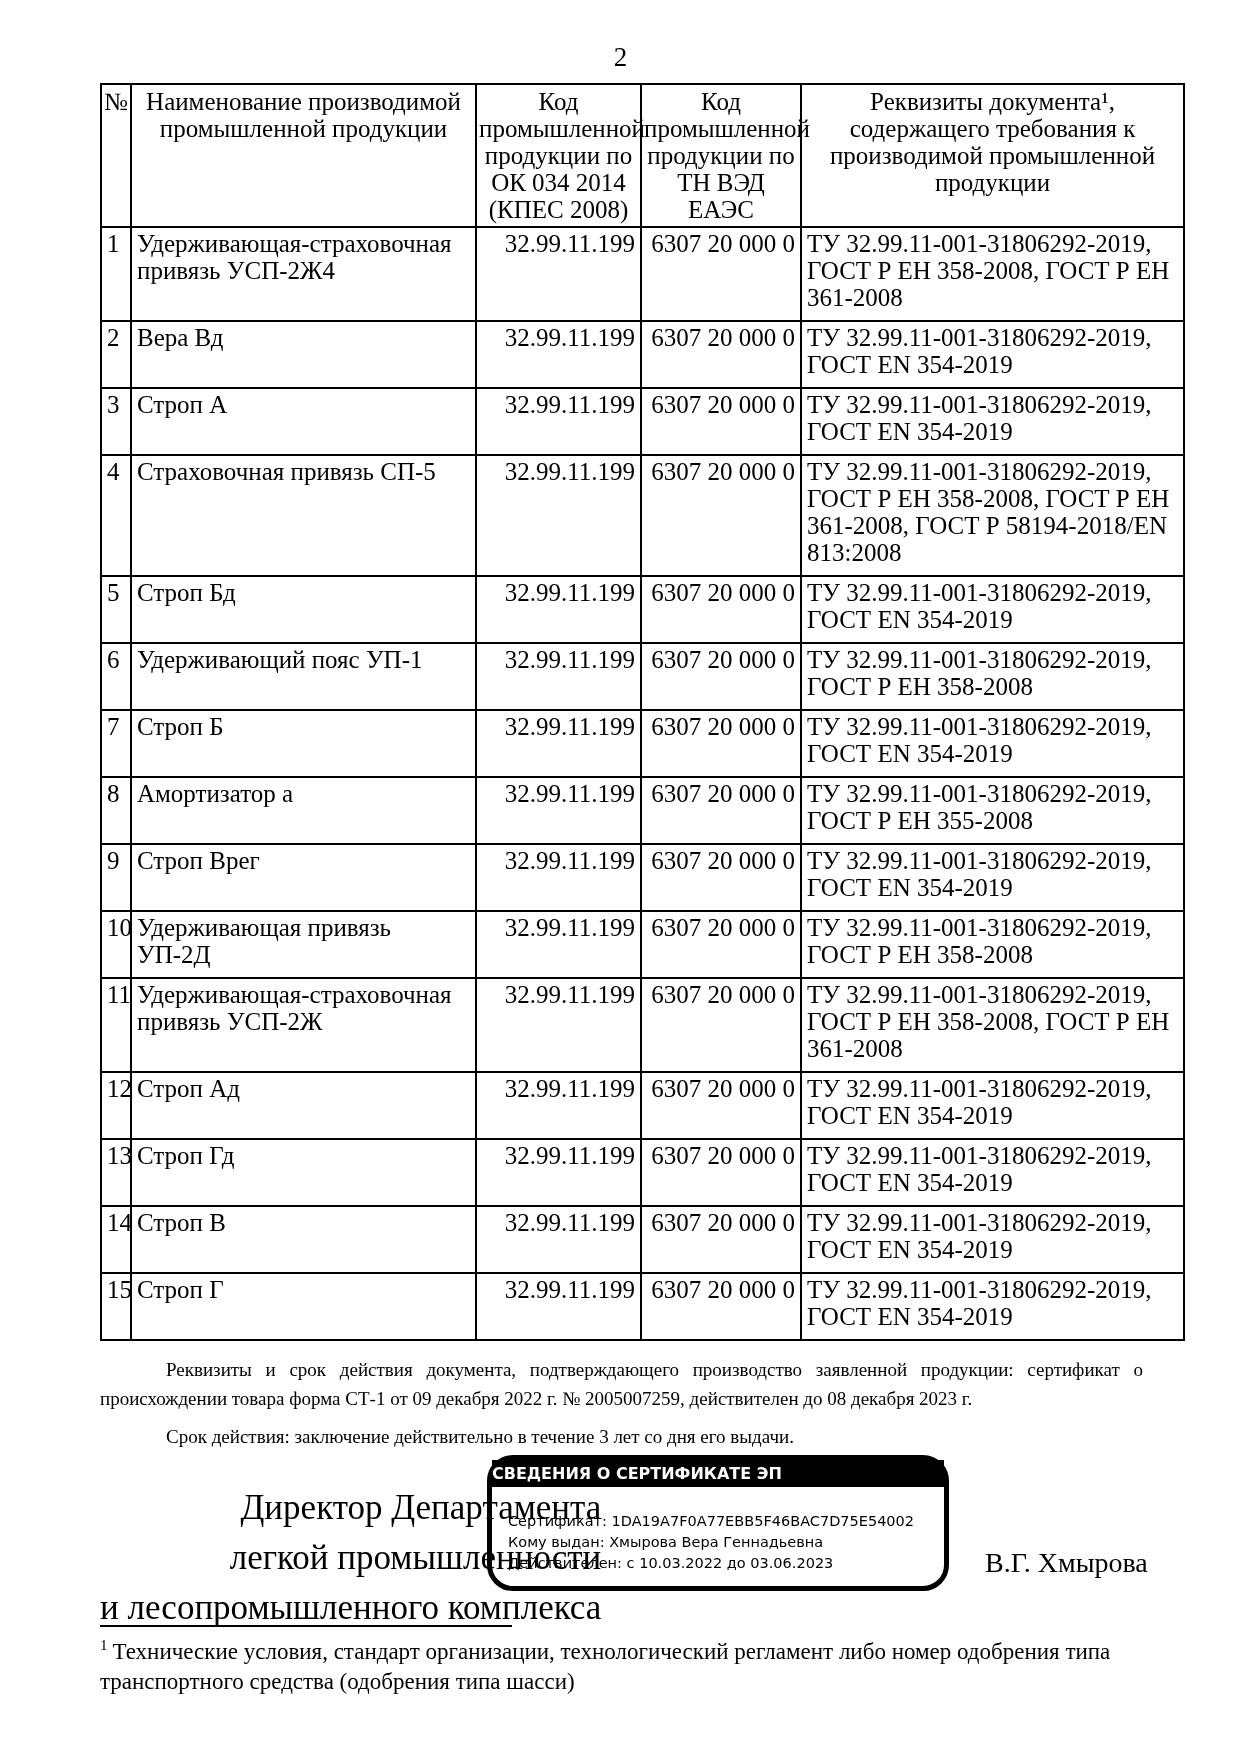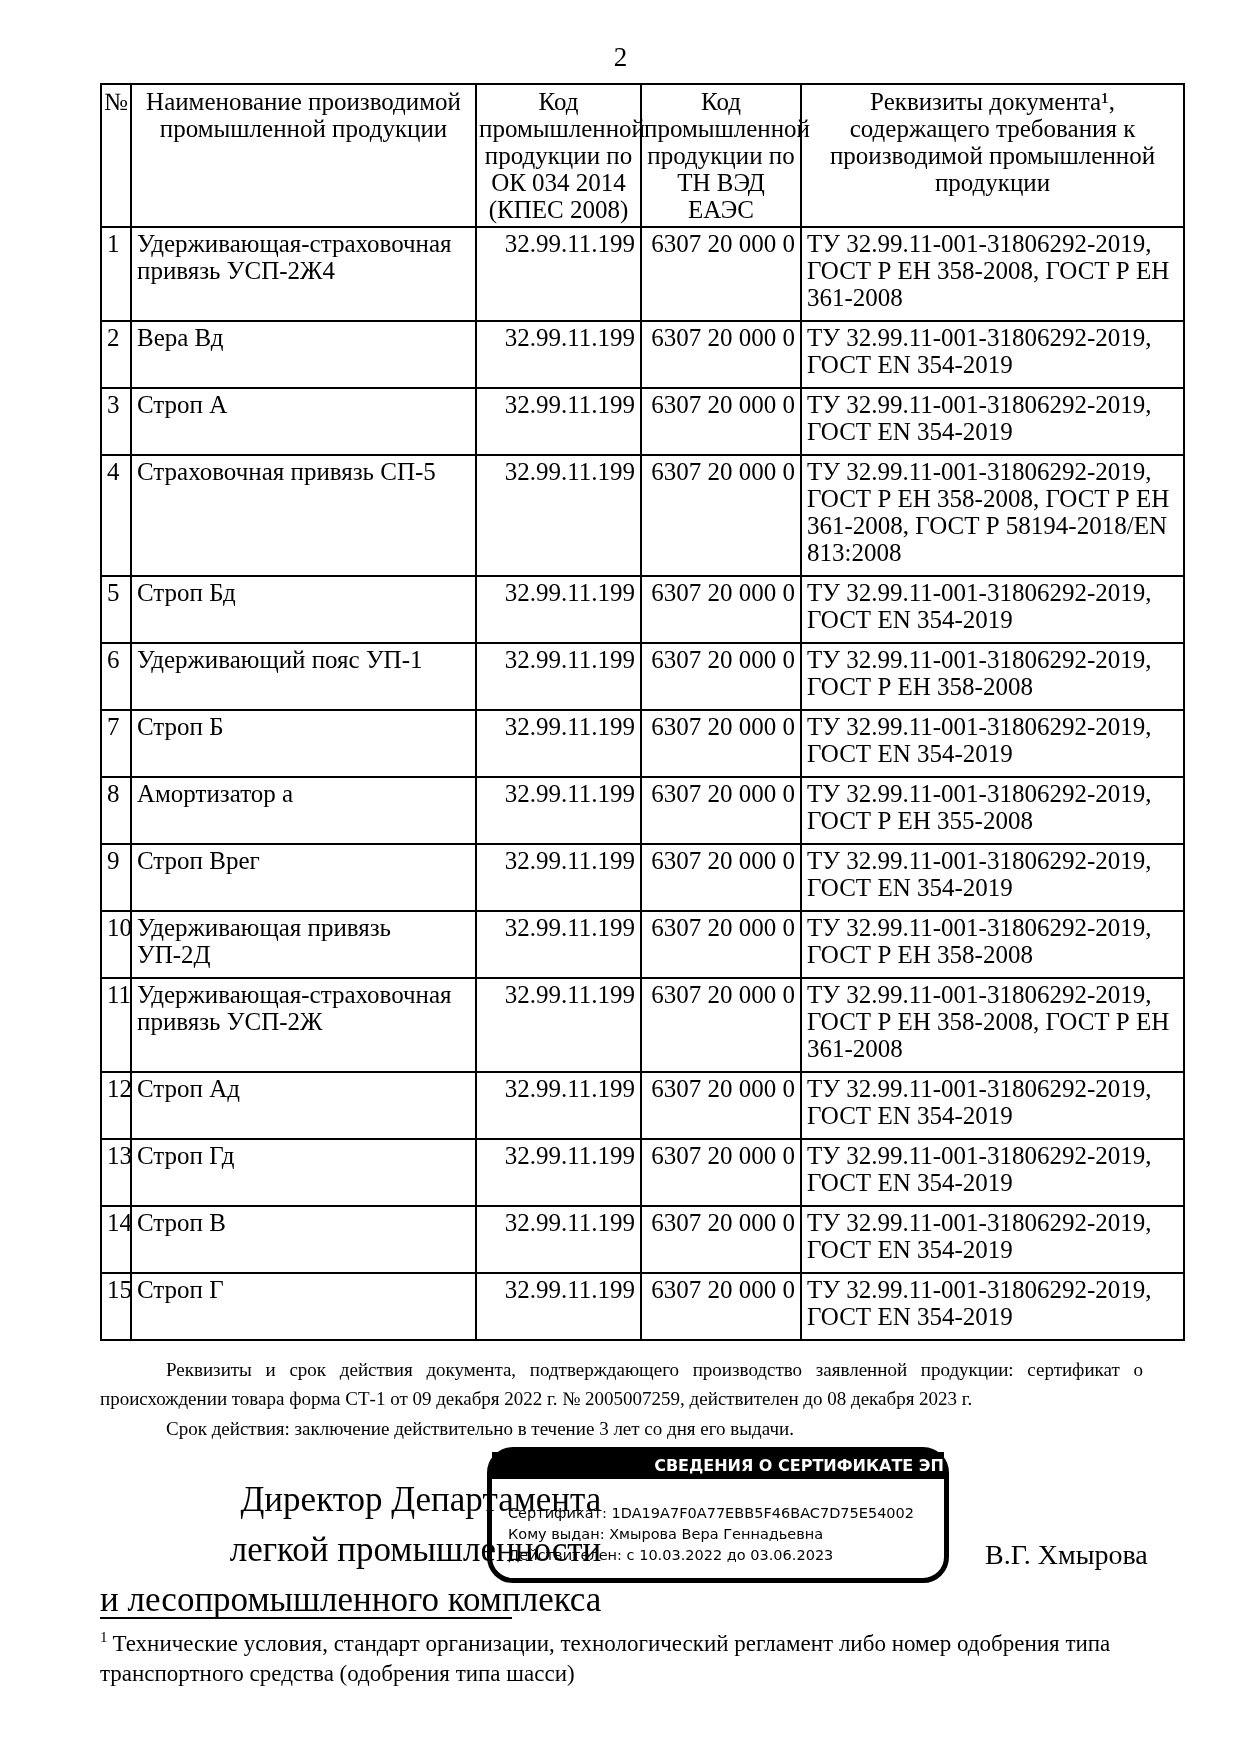--- a/index.html
+++ b/index.html
@@ -42,21 +42,21 @@
   td.docs { padding-left:6px; }
 
   .para {
     width:1043px;
     margin:14px 0 0 100px;
     font-size:19px;
     line-height:1.55;
     text-align:justify;
     text-indent:66px;
   }
-  .para.single { text-align:left; margin-top:0; }
+  .para.single { text-align:left; margin-top:8px; }
 
   .bottom { position:relative; margin-top:4px; height:315px; }
 
   .sig-title {
     position:absolute; left:100px; top:28px; z-index:4;
     font-size:35px; line-height:1.42; white-space:pre-line;text-align:right;
   }
   .sig-name {
     position:absolute; left:985px; top:92px; z-index:4;
     font-size:28px;
@@ -71,21 +71,21 @@
   .stamp-header {
     padding:10px 12px 5px 12px;
     font-family:"DejaVu Sans", sans-serif;
     font-size:14.5px; line-height:1.25;
     text-align:center; white-space:pre-line;
   }
   .stamp-banner {
     background:#000; color:#fff;
     font-family:"DejaVu Sans", sans-serif;
     font-weight:bold; font-size:16px;
-    text-align:right; padding:4px 0;
+    text-align:left; padding:4px 0;
   }
   .stamp-certs {
     padding:24px 6px 12px 16px;
     font-family:"DejaVu Sans", sans-serif;
     font-size:14.5px; line-height:1.45;
     white-space:pre-line; text-align:left;
   }
   .footnote {
     position:absolute; left:100px; top:170px; z-index:3;
     width:1045px;

